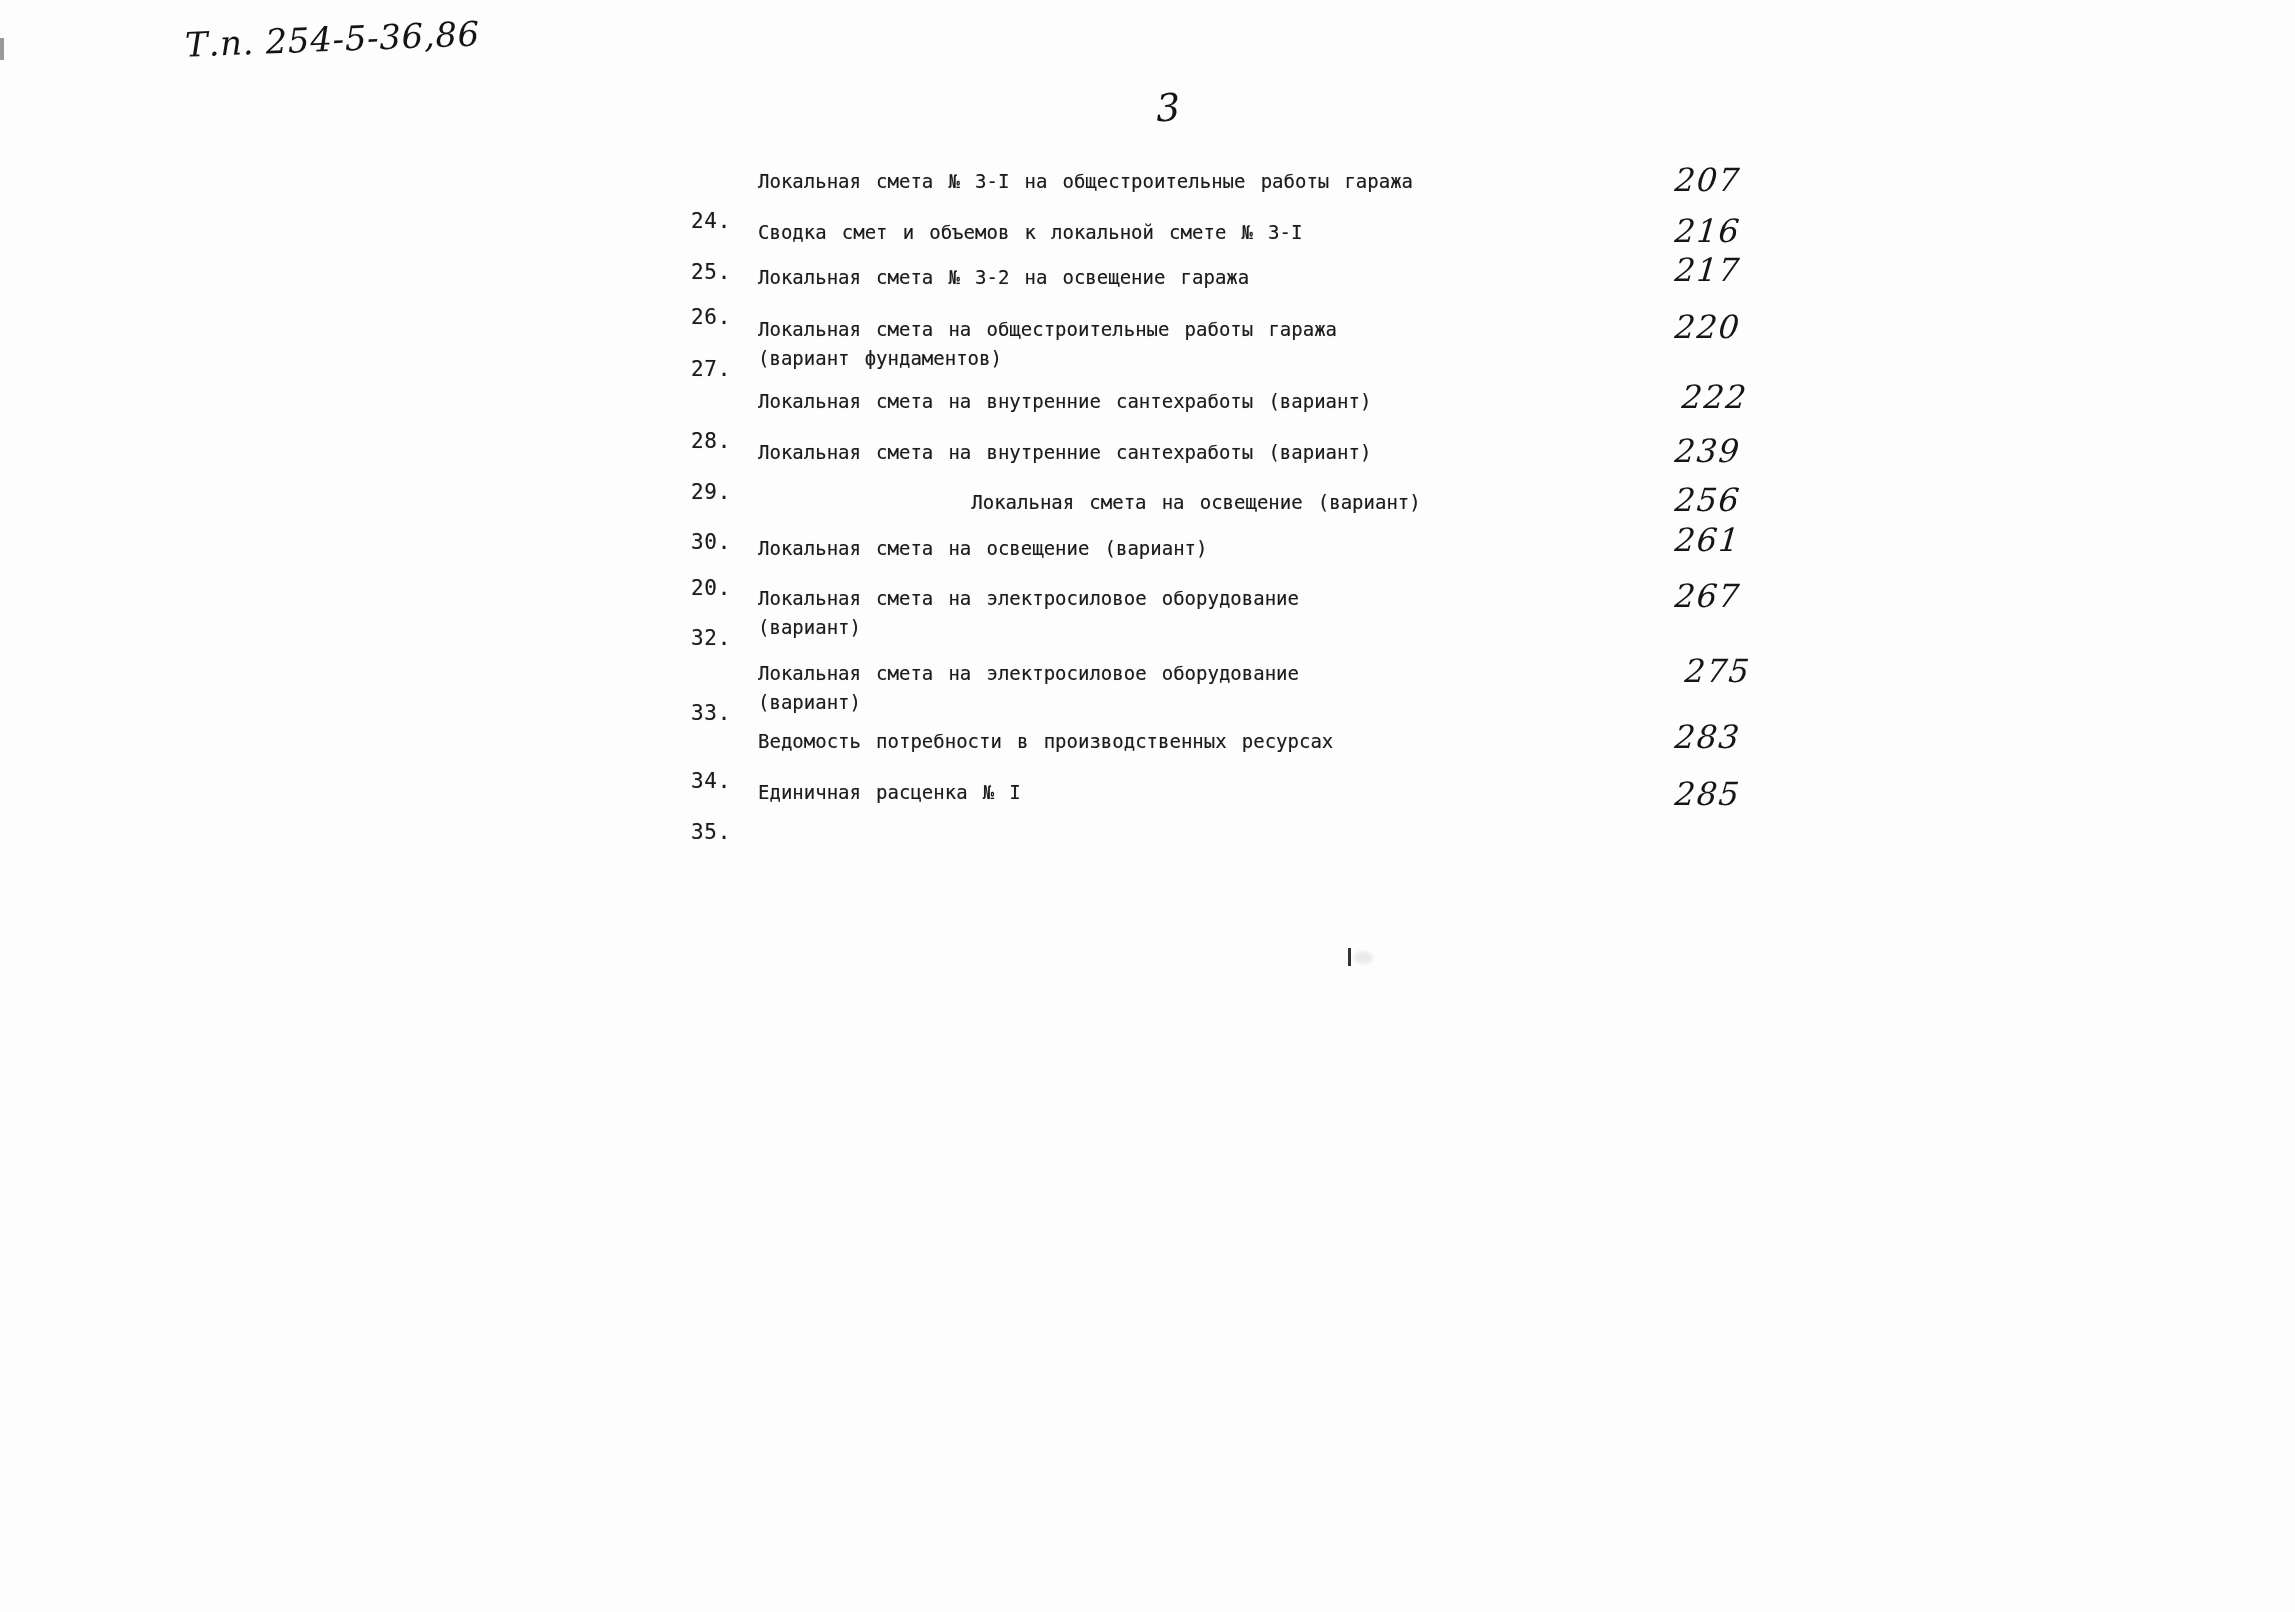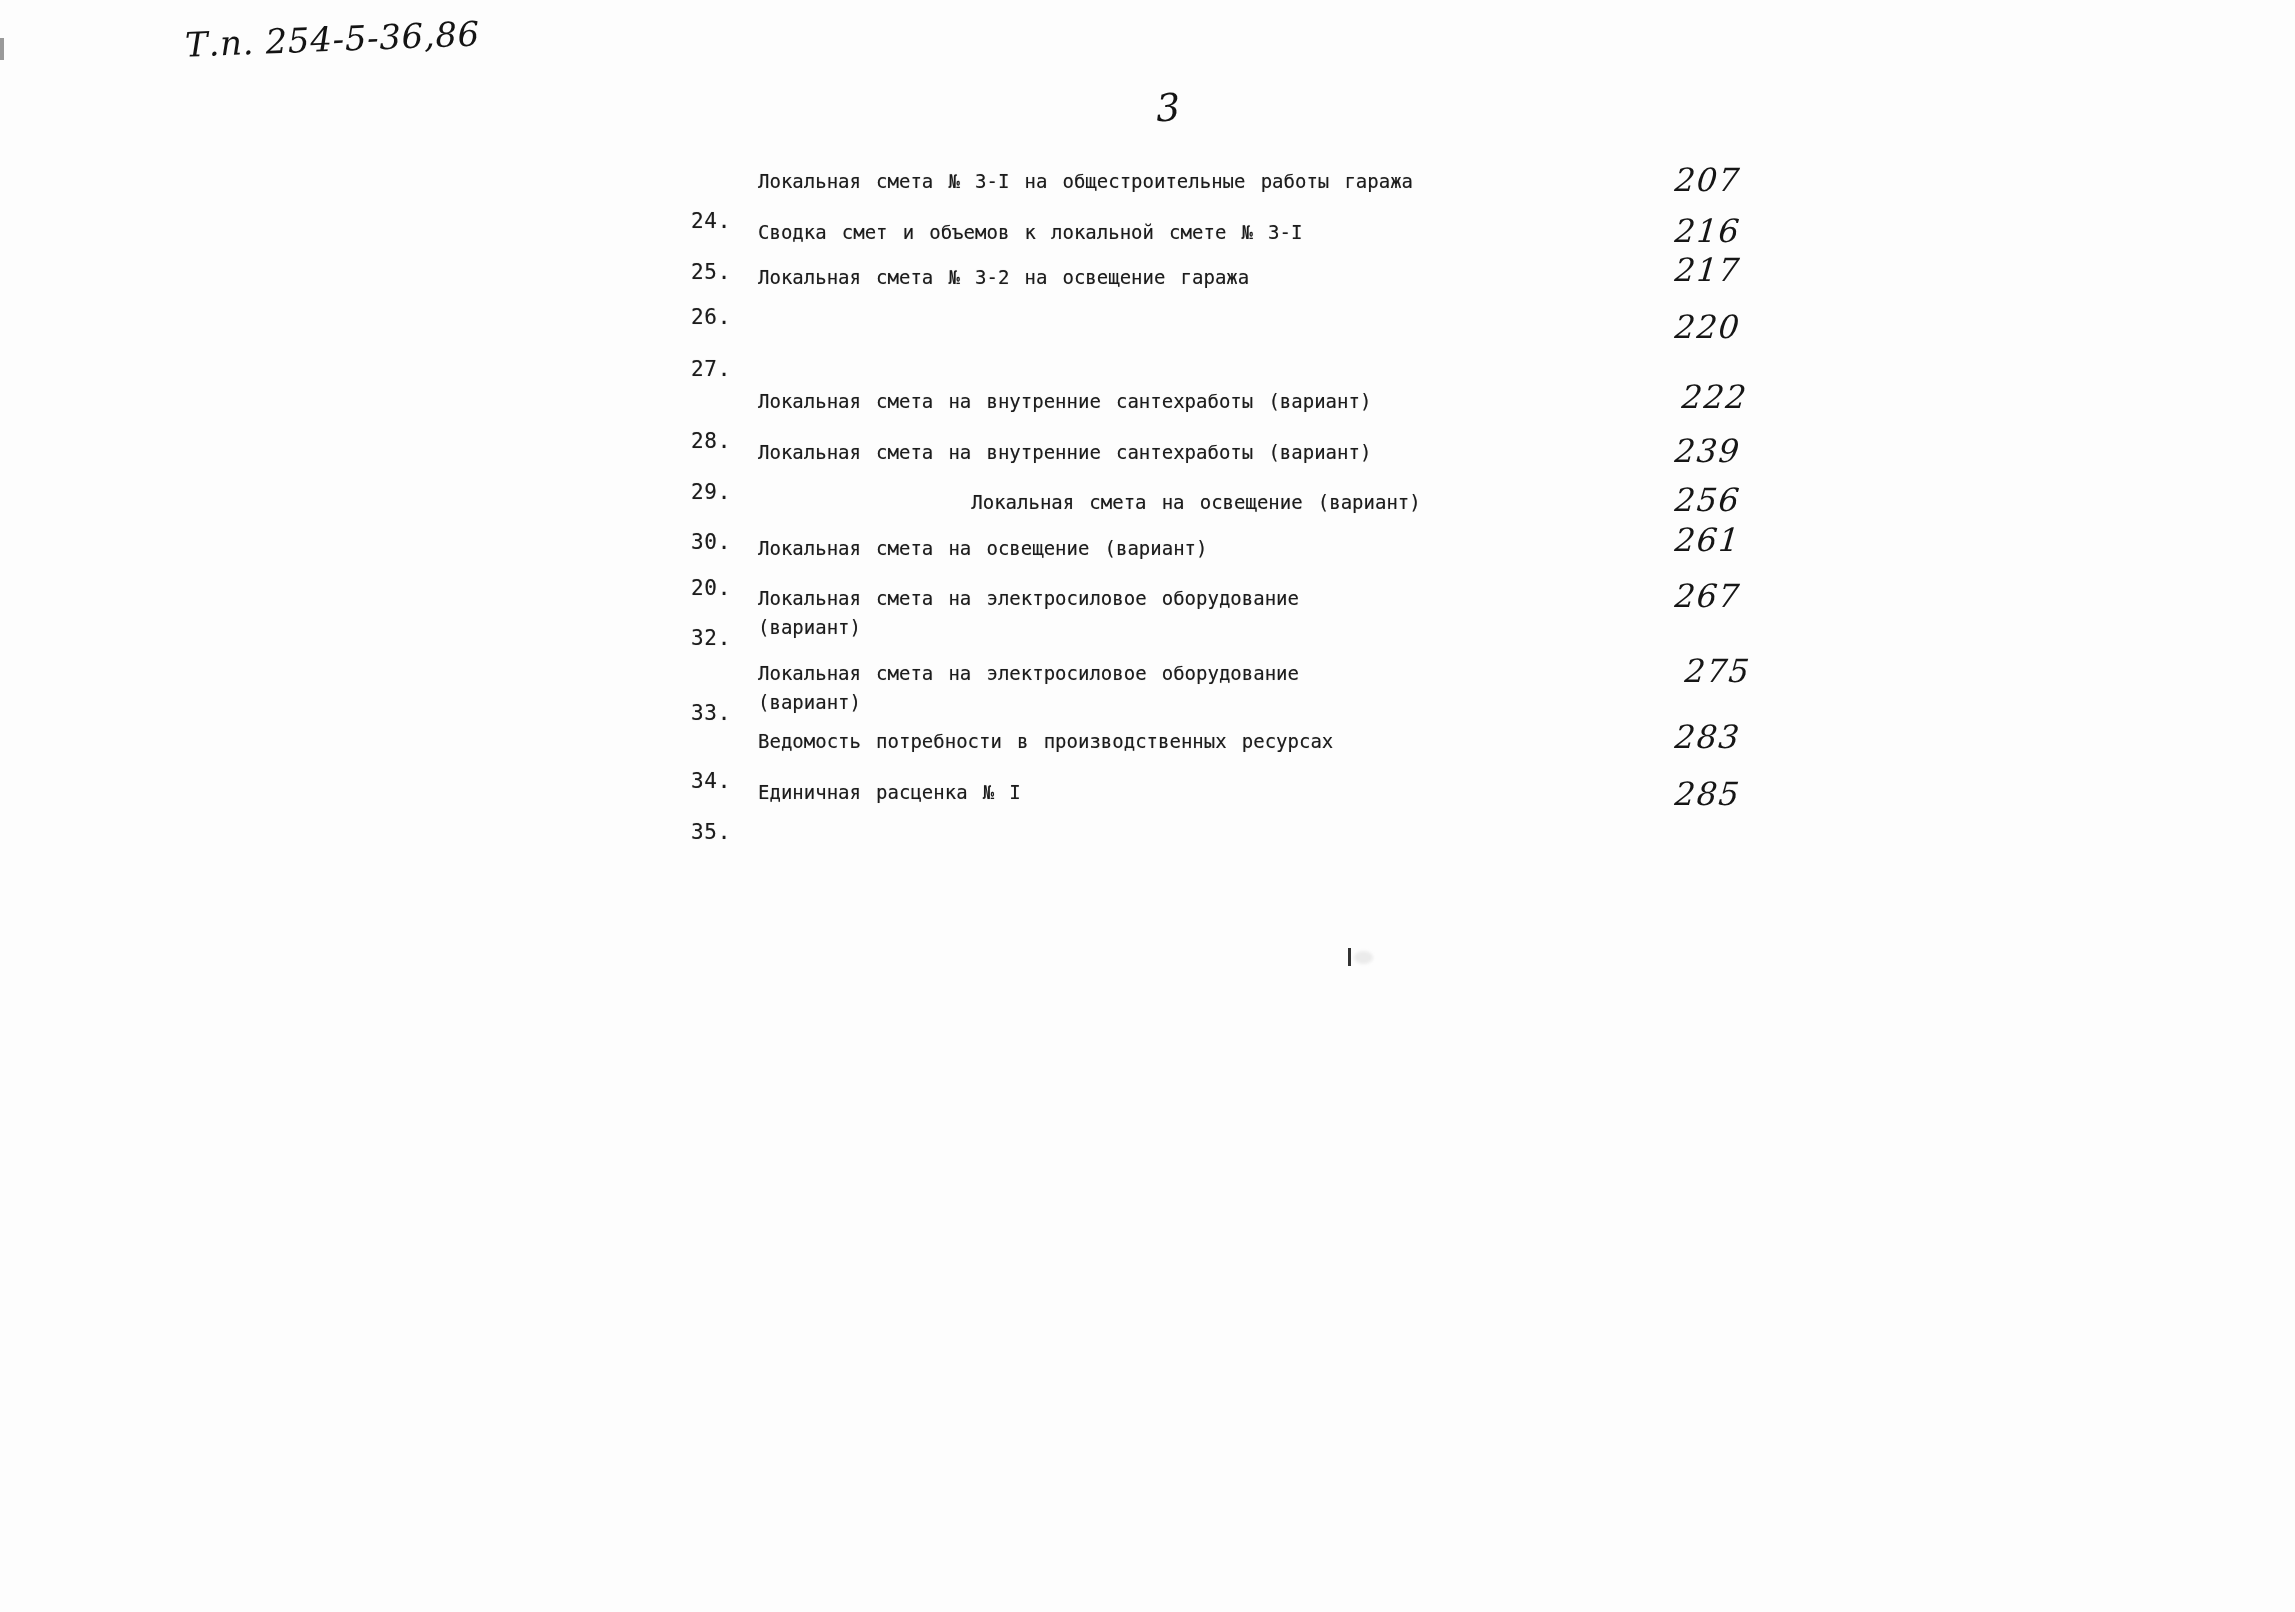--- a/index.html
+++ b/index.html
@@ -149,20 +149,22 @@
     </div>
 
     <div class="toc-row r3">
       <span class="toc-num">26.</span>
       <span class="toc-title">Локальная смета № 3-2 на освещение гаража</span>
       <span class="toc-page hand">217</span>
     </div>
 
     <div class="toc-row r4">
       <span class="toc-num">27.</span>
+      <span class="toc-title">Локальная смета на общестроительные работы гаража
+(вариант фундаментов)</span>
       <span class="toc-page hand">220</span>
     </div>
 
     <div class="toc-row r5">
       <span class="toc-num">28.</span>
       <span class="toc-title">Локальная смета на внутренние сантехработы (вариант)</span>
       <span class="toc-page hand">222</span>
     </div>
 
     <div class="toc-row r6">

